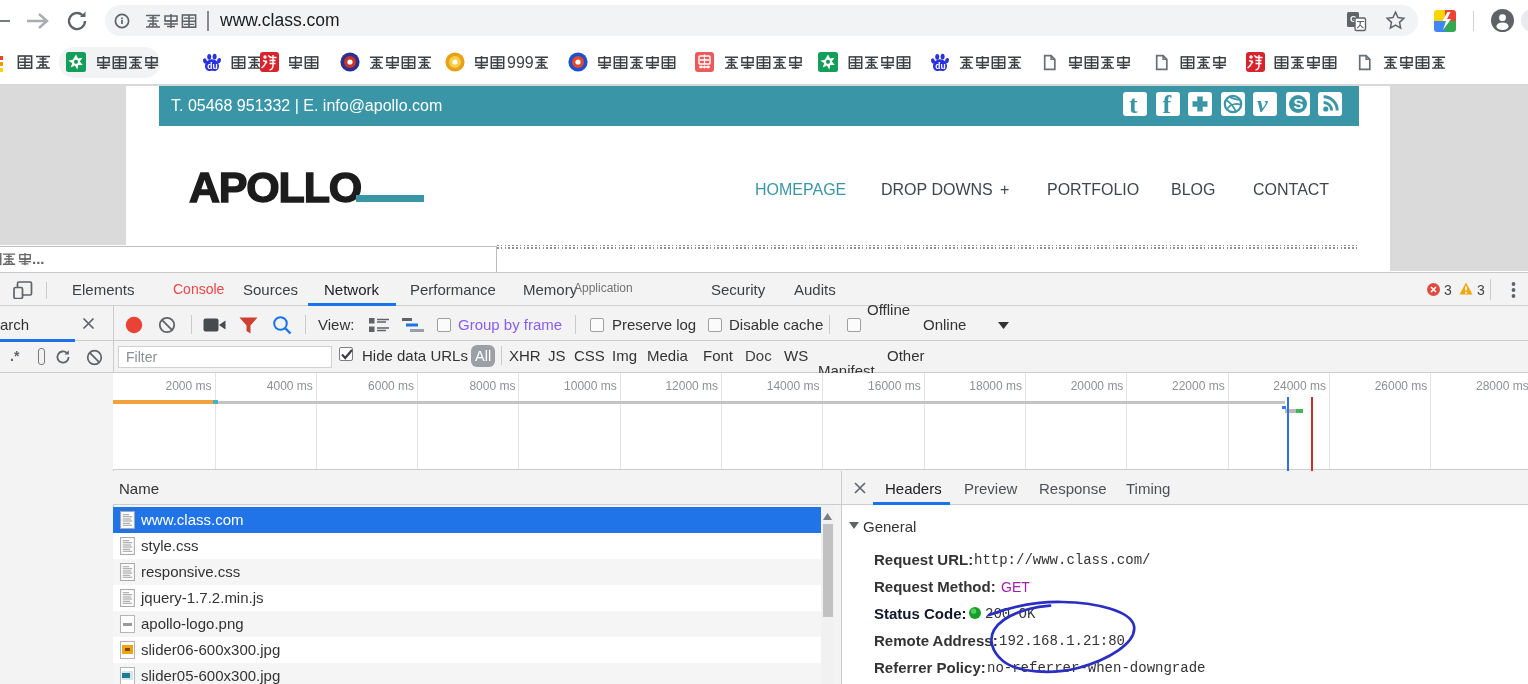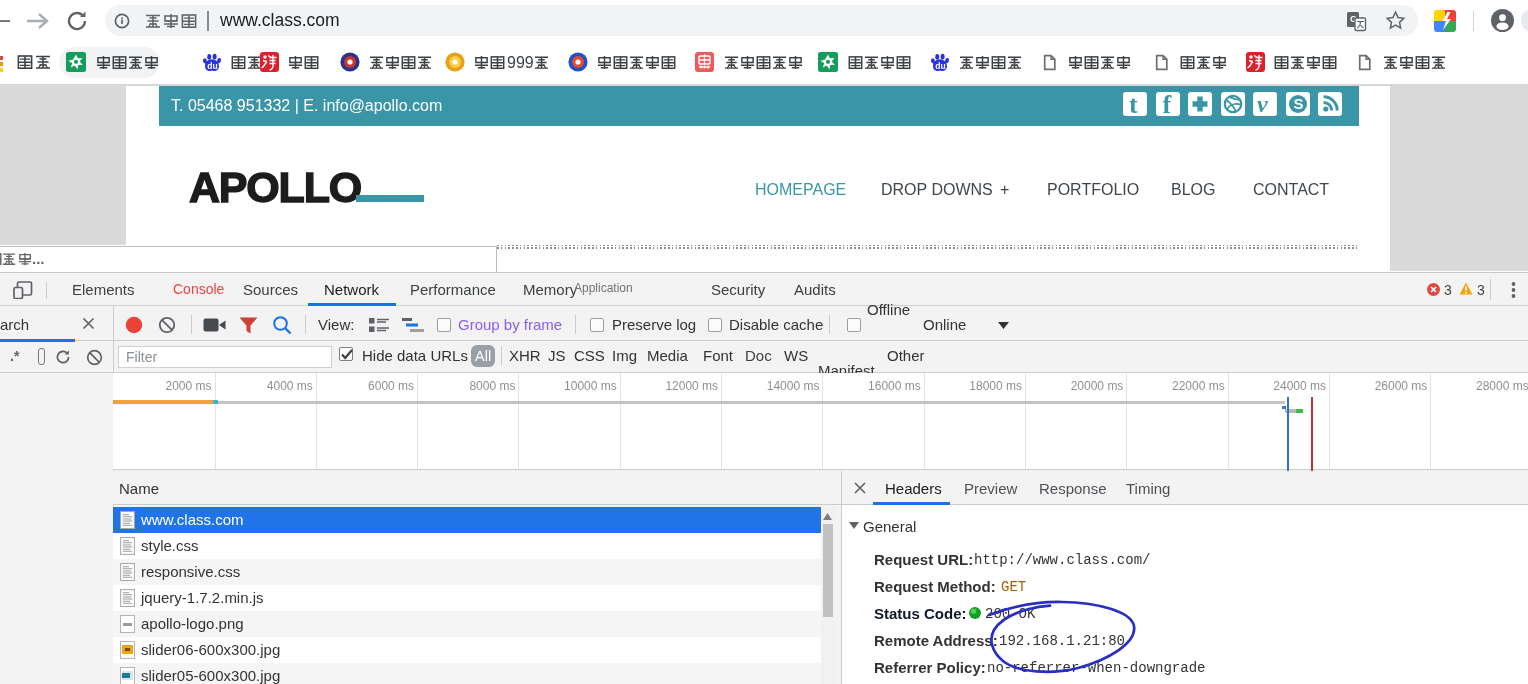--- a/index.html
+++ b/index.html
@@ -580,21 +580,21 @@
 <div class="tx" style="left:1126px;top:480px;font-size:15px;color:#4d5156">Timing</div>
 <div class="ab" style="left:873px;top:502px;width:77px;height:3px;background:#1a73e8"></div>
 <svg class="ab" style="left:849px;top:521px" width="10" height="9" viewBox="0 0 10 9">
     <path d="M0 1h10L5 8z" fill="#5f6368"></path>
   </svg>
 <div class="tx" style="left:863px;top:518px;font-size:15px;font-weight:normal;color:#333">General</div>
 <div id="hdrs"></div>
 <div class="tx" style="left:874px;top:551px;font-size:15px;font-weight:bold;color:#333">Request URL:</div>
 <div class="tx" style="left:974px;top:552px;font-size:14px;font-family:'Liberation Mono',monospace;color:#333">http://www.class.com/</div>
 <div class="tx" style="left:874px;top:578px;font-size:15px;font-weight:bold;color:#333">Request Method:</div>
-<div class="tx" style="left:1001px;top:579px;font-size:14px;font-family:Liberation Mono, monospace;color:#a16207">GET</div>
+<div class="tx" style="left:1001px;top:579px;font-size:14px;font-family:Liberation Sans, sans-serif;color:#a21caf">GET</div>
 <div class="tx" style="left:874px;top:605px;font-size:15px;font-weight:bold;color:#0f172a">Status Code:</div>
 <svg class="ab" style="left:969px;top:607px" width="12" height="12" viewBox="0 0 12 12">
     <circle cx="6" cy="6" r="6" fill="#169f28"></circle>
     <circle cx="4.6" cy="4.2" r="2.6" fill="#52cf5e"></circle>
   </svg>
 <div class="tx" style="left:985px;top:606px;font-size:14px;font-family:'Liberation Mono',monospace;color:#333">200 OK</div>
 <div class="tx" style="left:874px;top:632px;font-size:15px;font-weight:bold;color:#333">Remote Address:</div>
 <div class="tx" style="left:999px;top:633px;font-size:14px;font-family:'Liberation Mono',monospace;color:#333">192.168.1.21:80</div>
 <div class="tx" style="left:874px;top:659px;font-size:15px;font-weight:bold;color:#333">Referrer Policy:</div>
 <div class="tx" style="left:987px;top:660px;font-size:14px;font-family:'Liberation Mono',monospace;color:#333">no-referrer-when-downgrade</div>

